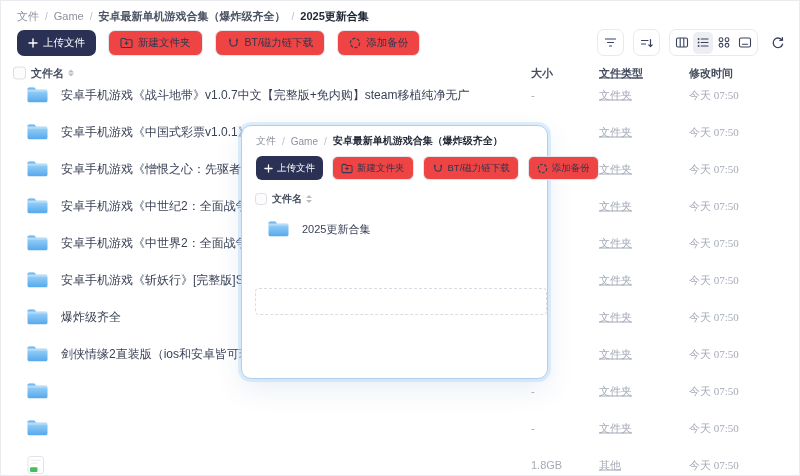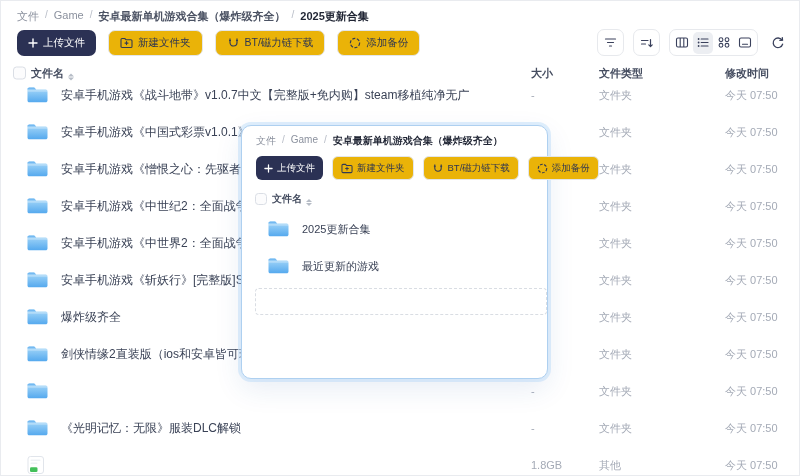--- a/index.html
+++ b/index.html
@@ -3,47 +3,47 @@
 <meta charset="utf-8">
 <style>
   * { margin:0; padding:0; box-sizing:border-box; }
   html,body { background:#f4f5f7; }
   body { font-family:"Liberation Sans", sans-serif; }
   .window {
     position:relative; width:800px; height:476px; background:#fff;
     border:1px solid #e9ebef; overflow:hidden;
   }
   
-  .breadcrumb { position:absolute; top:8px; left:16px; height:14px; display:flex; white-space:nowrap; }
+  .breadcrumb { position:absolute; top:8px; left:16px; height:14px; display:flex; align-items:center; white-space:nowrap; }
   .crumb { font-size:11px; color:#8b919e; }
   .crumb-mid { color:#4b5263; font-weight:700; }
   .crumb-current { color:#1f2433; font-weight:700; }
   .crumb-sep { color:#b9bec8; font-size:10px; margin:0 6px; }
   
   .toolbar { position:absolute; top:28px; left:16px; right:10px; height:27px; display:flex; align-items:center; justify-content:space-between; }
   .toolbar-left { display:flex; align-items:flex-end; gap:12px; }
   .btn { height:26px; display:inline-flex; align-items:center; gap:5px; padding:0 11px; border-radius:7px; font-size:10.5px; cursor:pointer; white-space:nowrap; }
   .btn-dark { background:#2b3154; color:#fff; border:none; }
-  .btn-light { background:#eab308; border:1px solid #e3e6ea; color:#2f3650; }
+  .btn-light { background:#ef4444; border:1px solid #e3e6ea; color:#2f3650; }
   .btn svg { flex:none; }
   .toolbar-right { display:flex; align-items:center; gap:9px; }
   .icon-btn { width:27px; height:27px; border:1px solid #e7e9ed; border-radius:7px; background:#fff; display:flex; align-items:center; justify-content:center; cursor:pointer; }
   .seg { display:flex; align-items:center; gap:1px; height:27px; padding:0 2px; border:1px solid #e7e9ed; border-radius:7px; background:#fff; }
   .seg-item { width:20px; height:22px; border-radius:5px; display:flex; align-items:center; justify-content:center; cursor:pointer; }
   .seg-item.active { background:#eceef2; }
   .refresh-btn { width:22px; height:22px; display:flex; align-items:center; justify-content:center; cursor:pointer; background:none; border:none; }
   
   .thead { position:absolute; top:60px; left:0; right:0; height:24px; }
   .thead .checkbox { left:12px; }
   .checkbox { position:absolute; top:50%; transform:translateY(-50%); width:13px; height:13px; border:1px solid #dadee5; border-radius:3.5px; background:#fcfcfd; }
   .th { position:absolute; top:50%; transform:translateY(-50%); font-size:11px; font-weight:700; color:#454d60; white-space:nowrap; }
-  .th-name { left:30px; display:flex; align-items:flex-end; gap:4px; }
+  .th-name { left:30px; display:flex; align-items:center; gap:4px; }
   .col-size { left:530px; }
-  .col-type { left:598px; }
-  .col-time { left:724px; }
+  .col-type { left:598px;text-decoration:underline; }
+  .col-time { left:688px;font-family:Liberation Serif, serif; }
   .sort-glyph { display:inline-flex; flex-direction:column; gap:1.5px; }
   .sort-glyph i { display:block; width:0; height:0; border-left:3px solid transparent; border-right:3px solid transparent; }
   .sort-glyph .up { border-bottom:3.5px solid #b6bcc6; }
   .sort-glyph .down { border-top:3.5px solid #b6bcc6; }
   .rows { position:absolute; top:75px; left:0; right:0; }
   .row { position:relative; height:37px; cursor:pointer; }
   .row .ficon { position:absolute; left:26px; top:50%; transform:translateY(-50%); line-height:0; }
   .row .name { position:absolute; left:60px; top:50%; transform:translateY(-50%); font-size:12px; color:#3a4256; white-space:nowrap; }
   .row .cell { position:absolute; top:50%; transform:translateY(-50%); font-size:11px; color:#a4aab6; white-space:nowrap; }
   
@@ -392,21 +392,20 @@
             <stop offset="0" stop-color="#a8d9f9"></stop>
                 <stop offset="1" stop-color="#55a9ee"></stop>
           </linearGradient>
         </defs>
         <path d="M0.5 2.4C0.5 1.4 1.3 0.6 2.3 0.6h4.9l1.9 2h9.6c1 0 1.8.8 1.8 1.8v9c0 1-.8 1.8-1.8 1.8H2.3c-1 0-1.8-.8-1.8-1.8z" fill="url(#fgrad)"></path>
         <path d="M0.5 2.4C0.5 1.4 1.3 0.6 2.3 0.6h4.9l1.9 2H0.5z" fill="#74b9f1"></path>
         <rect x="0.5" y="2.6" width="20.5" height="2.2" fill="rgba(255,255,255,0.28)"></rect>
       </svg>
     </span>
 
-    <span class="name">《光明记忆：无限》服装DLC解锁</span>
     <span class="cell col-size">-</span>
     <span class="cell col-type">文件夹</span>
     <span class="cell col-time">今天 07:50</span>
   </div>
 
   <div class="row">
 
     <span class="ficon ficon-apk" style="display: block;">
       <svg width="18" height="20" viewBox="0 0 18 20">
         <rect x="1" y="1.5" width="15.5" height="17" rx="2.5" fill="#fff" stroke="#e1e5eb"></rect>
@@ -490,37 +489,17 @@
         <rect x="0.5" y="2.6" width="20.5" height="2.2" fill="rgba(255,255,255,0.28)"></rect>
       </svg>
     </span>
 
     <span class="name">2025更新合集</span>
     <span class="cell col-size"></span>
     <span class="cell col-type"></span>
     <span class="cell col-time"></span>
   </div>
 
-  <div class="row">
-    <span class="ficon ficon-folder">
-      <svg width="21" height="16" viewBox="0 0 21 16">
-        <defs>
-          <linearGradient id="fgrad" x1="0" y1="0" x2="0" y2="1">
-            <stop offset="0" stop-color="#a8d9f9"></stop>
-                  <stop offset="1" stop-color="#55a9ee"></stop>
-          </linearGradient>
-        </defs>
-        <path d="M0.5 2.4C0.5 1.4 1.3 0.6 2.3 0.6h4.9l1.9 2h9.6c1 0 1.8.8 1.8 1.8v9c0 1-.8 1.8-1.8 1.8H2.3c-1 0-1.8-.8-1.8-1.8z" fill="url(#fgrad)"></path>
-        <path d="M0.5 2.4C0.5 1.4 1.3 0.6 2.3 0.6h4.9l1.9 2H0.5z" fill="#74b9f1"></path>
-        <rect x="0.5" y="2.6" width="20.5" height="2.2" fill="rgba(255,255,255,0.28)"></rect>
-      </svg>
-    </span>
-
-    <span class="name">最近更新的游戏</span>
-    <span class="cell col-size"></span>
-    <span class="cell col-type"></span>
-    <span class="cell col-time"></span>
-  </div>
 </div>
     <div class="drop-zone"></div>
   </div>
 
 </div>
 
 </body></html>

